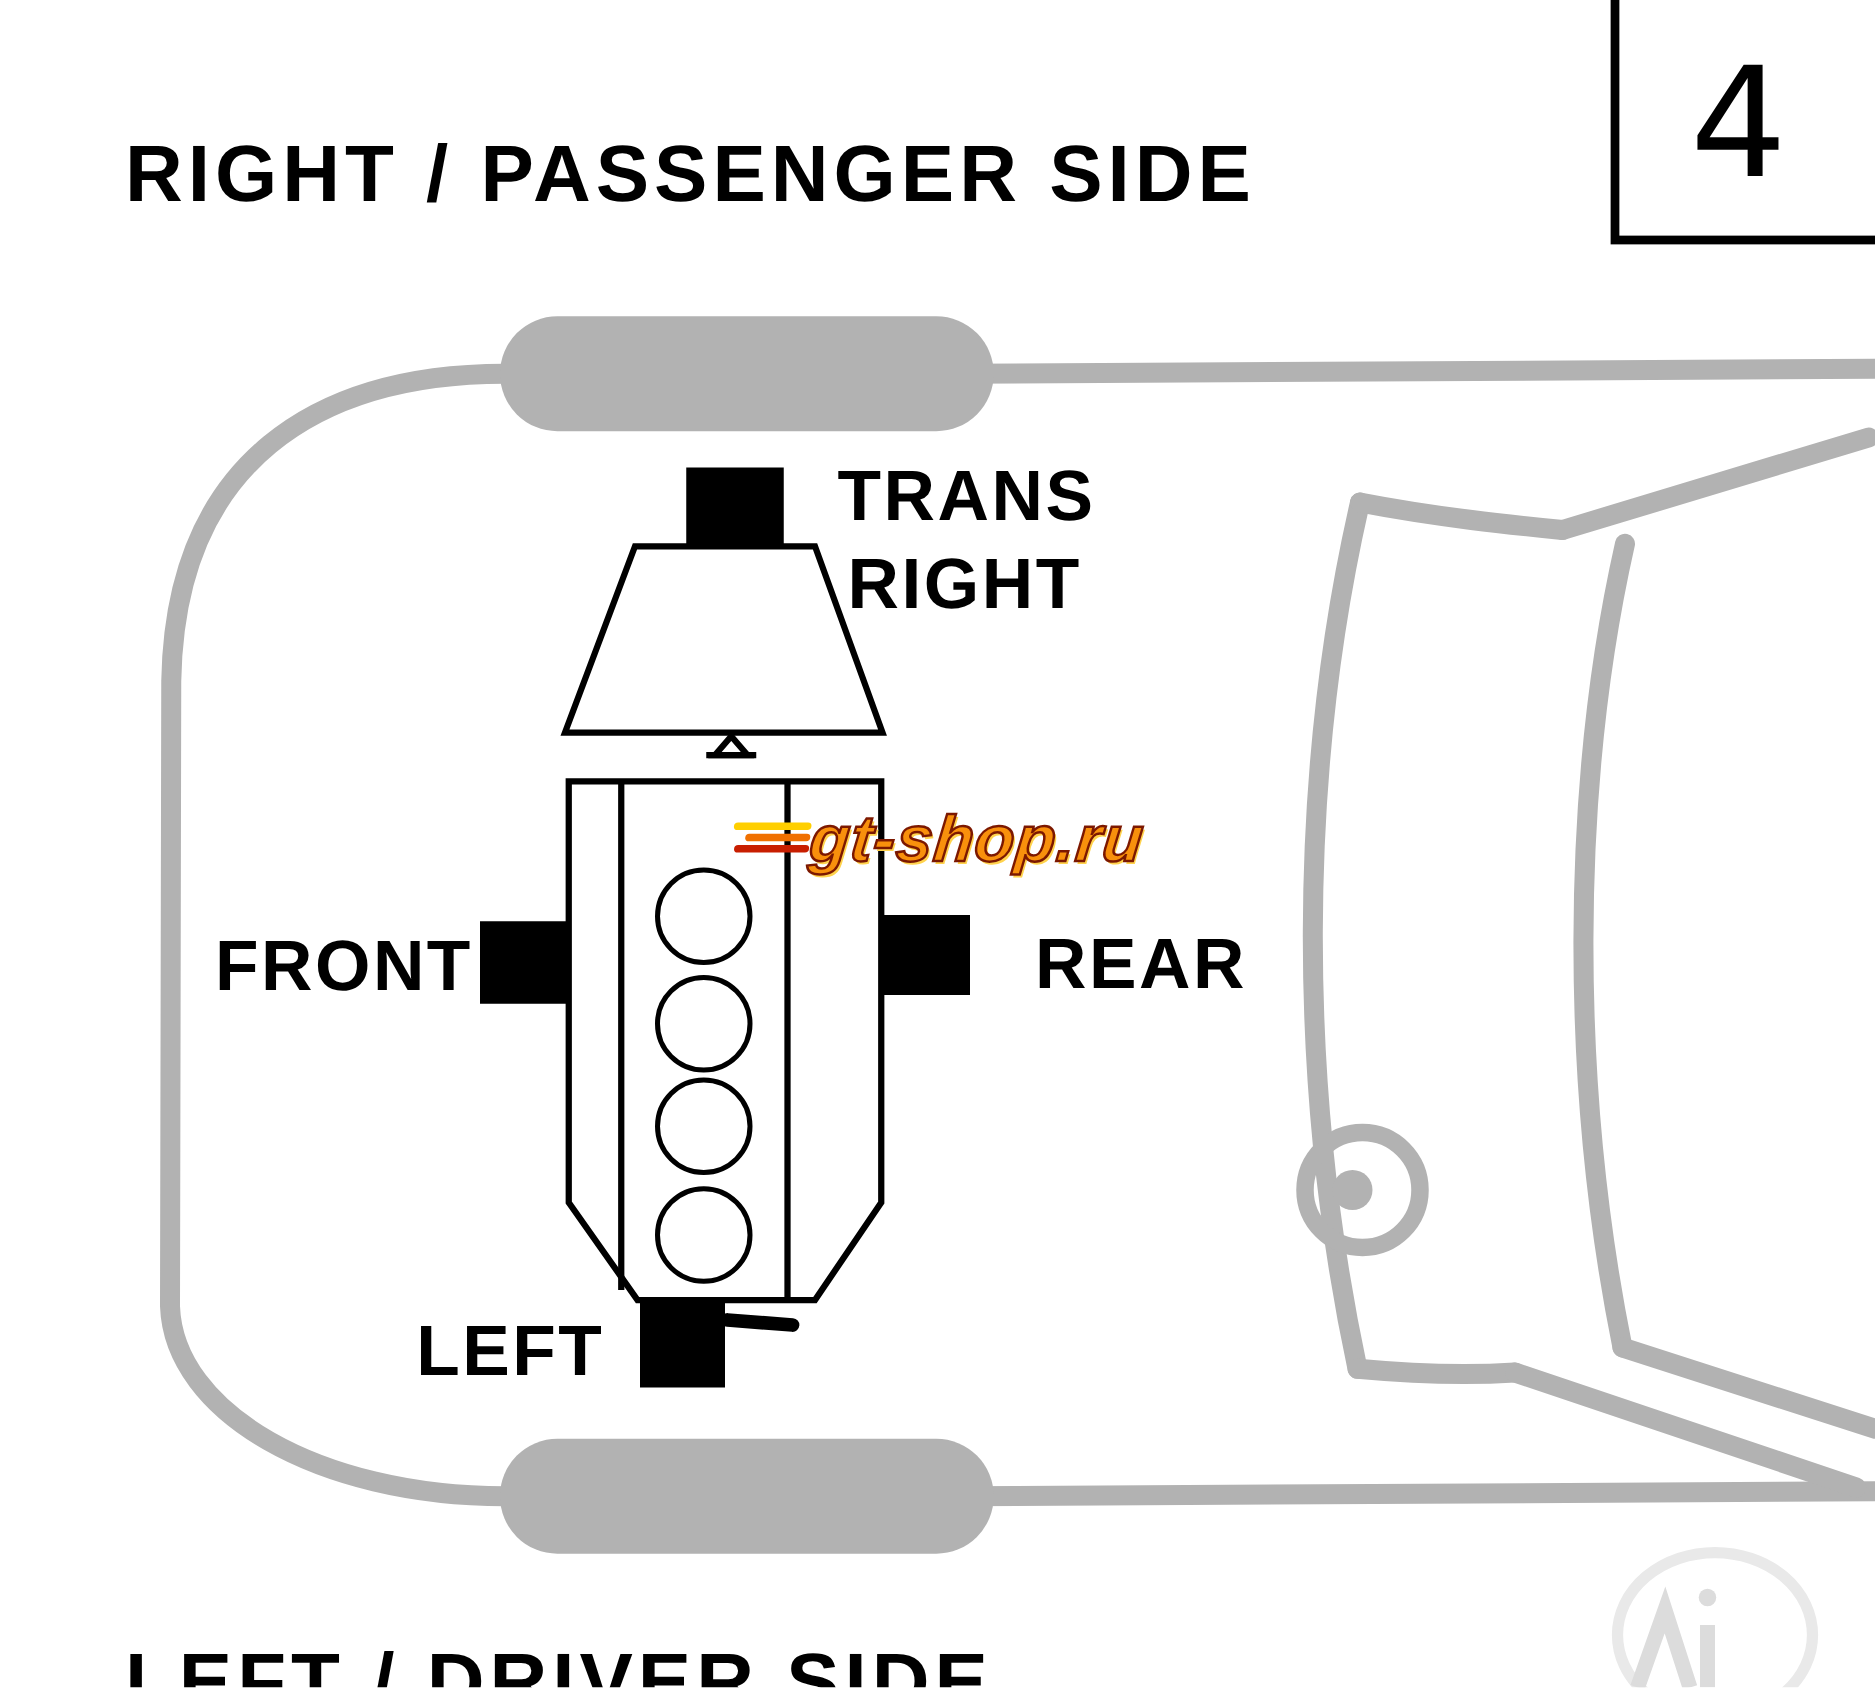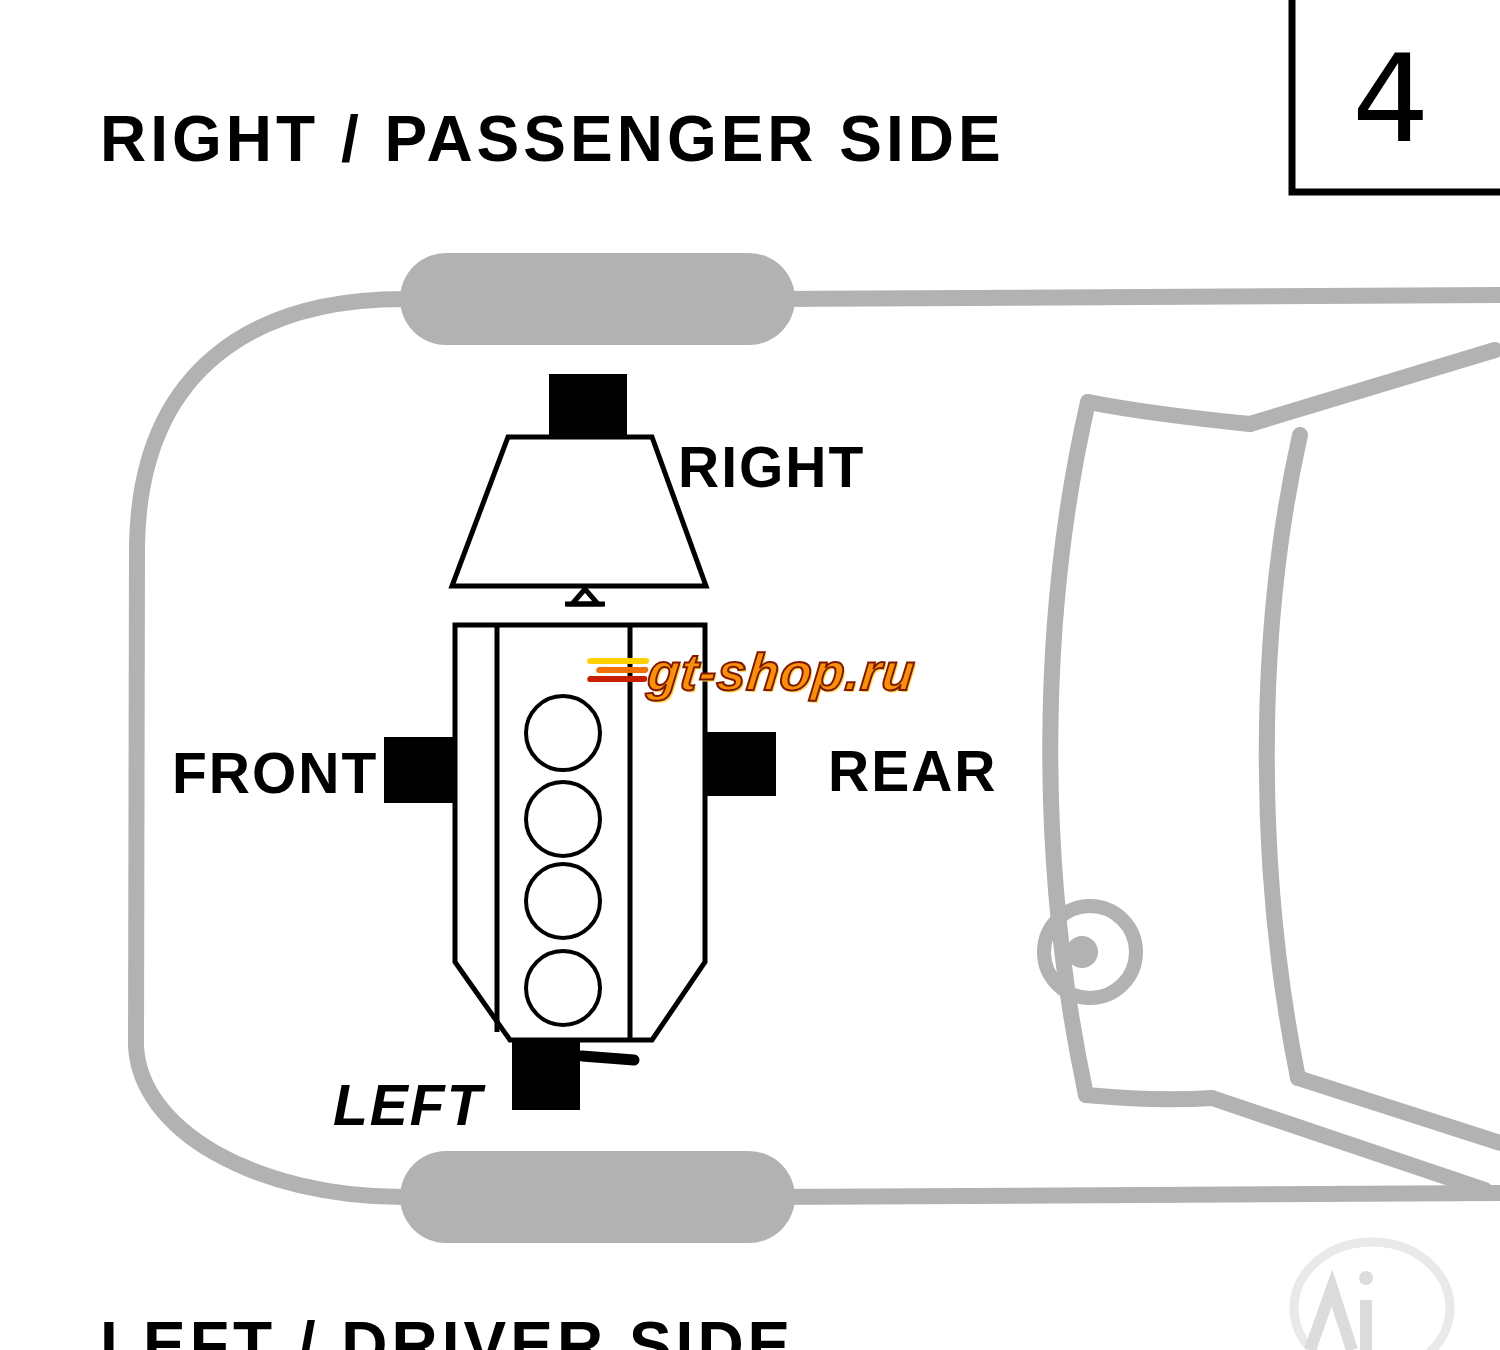--- a/index.html
+++ b/index.html
@@ -120,27 +120,28 @@
 
     <rect x="1292" y="-30" width="270" height="222" fill="#ffffff" stroke="#000000" stroke-width="7"></rect>
   </svg>
 
   <div class="abs title" style="left:100px;top:102px;">RIGHT / PASSENGER SIDE</div>
 
   <div class="abs title" style="left:100px;top:1308px;">LEFT / DRIVER SIDE</div>
 
   <div class="abs fig-number" style="left:1352px;top:28px;">4</div>
 
+  <div class="abs mount-label" style="left:670px;top:364px;">TRANS</div>
   <div class="abs mount-label" style="left:172px;top:740px;">FRONT</div>
 
   <div class="abs mount-label" style="left:678px;top:434px;">RIGHT</div>
 
   <div class="abs mount-label" style="left:800px;top:738px;margin-left:28px;">REAR</div>
 
-  <div class="abs mount-label" style="left:333px;top:1072px;font-style:italic;">LEFT</div>
+  <div class="abs mount-label" style="left:333px;top:1048px;">LEFT</div>
 
   <div class="abs watermark" style="left:648px;top:642px;">
     <span class="speedlines">
       <span class="speedline s1"></span>
       <span class="speedline s2"></span>
       <span class="speedline s3"></span>
     </span>
     <span>gt-shop.ru</span>
   </div>
 

